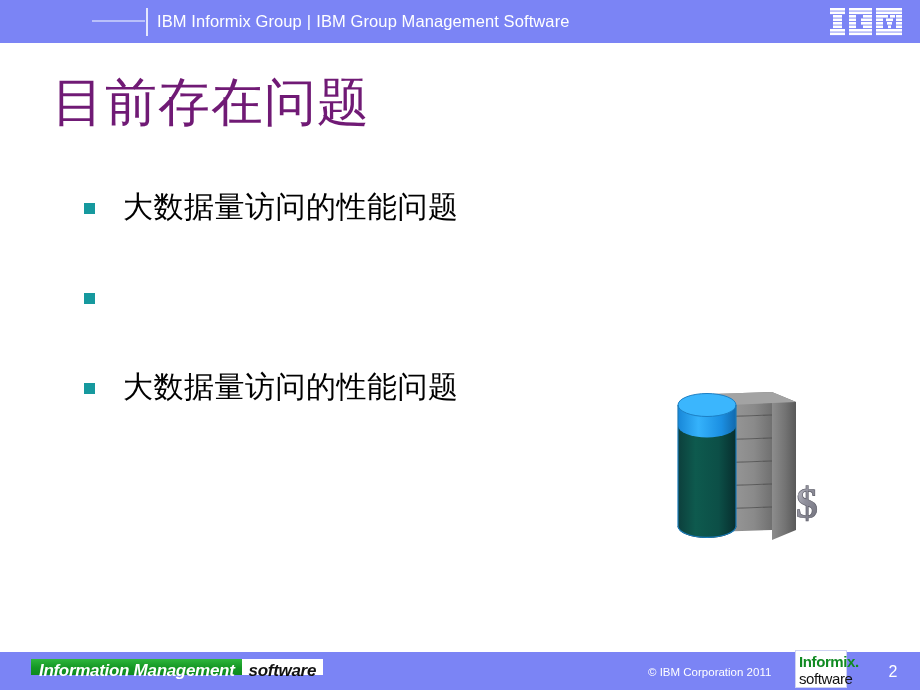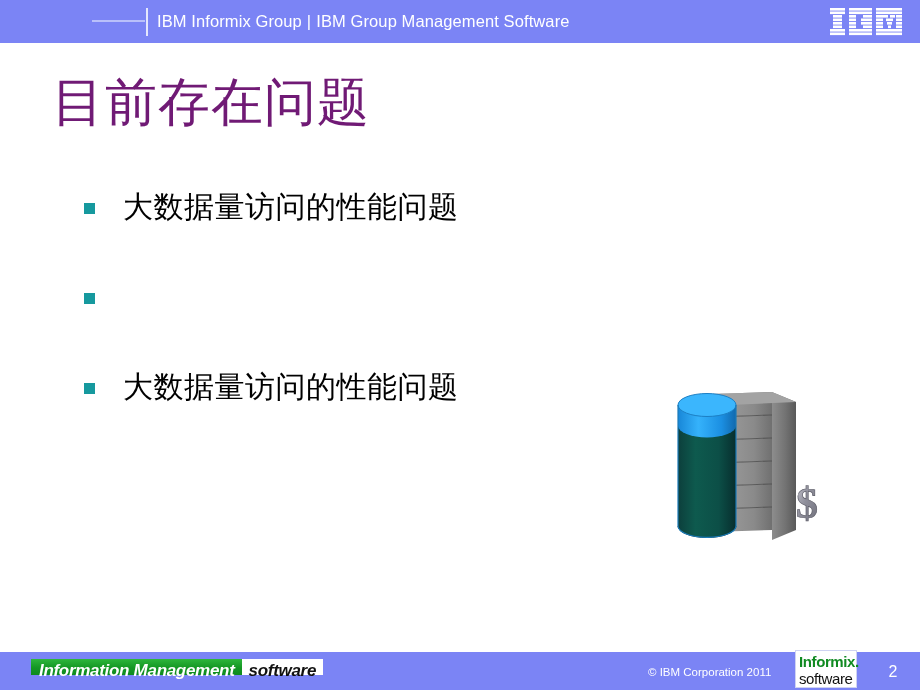--- a/index.html
+++ b/index.html
@@ -168,21 +168,21 @@
     top: 665px;
     font-size: 11.5px;
     line-height: 14px;
     color: #ffffff;
     white-space: nowrap;
   }
   .informix-logo {
     position: absolute;
     left: 795px;
     top: 650px;
-    width: 62px;
+    width: 52px;
     height: 38px;
     background: #ffffff;
     border: 1px solid #cfd3f2;
     box-sizing: border-box;
     padding: 2px 0 0 3px;
   }
   .informix-top {
     color: #108a21;
     font-size: 15px;
     font-weight: bold;

